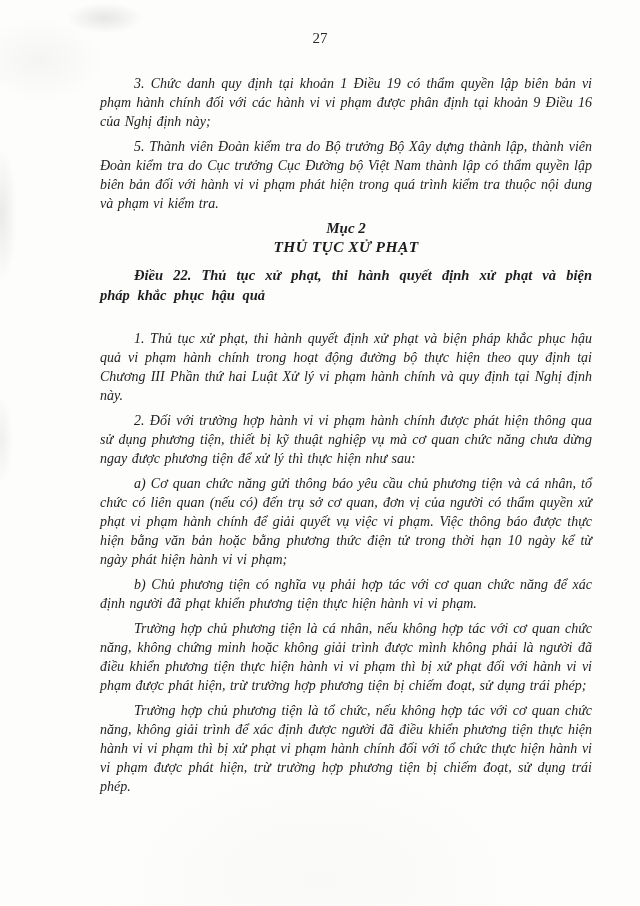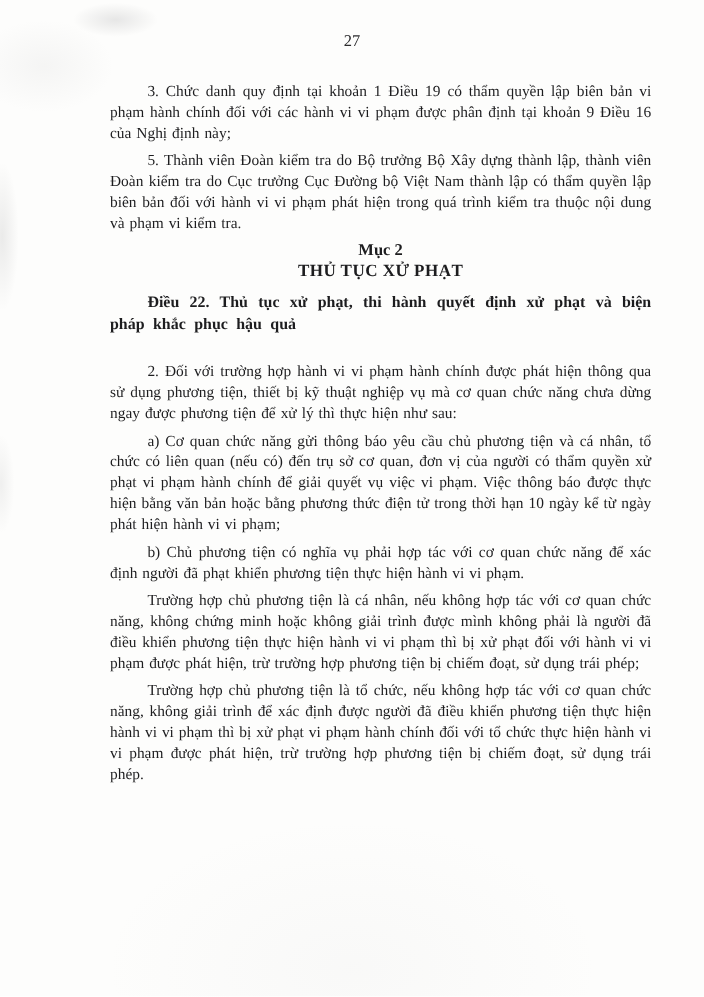--- a/index.html
+++ b/index.html
@@ -33,20 +33,21 @@
     text-align: center;
     font-size: 15px;
     line-height: 19px;
     color: #2a2a2c;
   }
   .content {
     position: absolute;
     left: 100px;
     top: 74px;
     width: 492px;
+    font-style: italic;
   }
   p.para {
     margin: 0 0 6px 0;
     font-size: 14px;
     line-height: 19px;
     text-align: justify;
     text-indent: 34px;
     word-spacing: 1px;
   }
   p.para.last {
@@ -92,20 +93,21 @@
 
 
     <p class="para">5. Thành viên Đoàn kiểm tra do Bộ trưởng Bộ Xây dựng thành lập, thành viên Đoàn kiểm tra do Cục trưởng Cục Đường bộ Việt Nam thành lập có thẩm quyền lập biên bản đối với hành vi vi phạm phát hiện trong quá trình kiểm tra thuộc nội dung và phạm vi kiểm tra.</p>
 
     <p class="section-label">Mục 2</p>
 
     <p class="section-title">THỦ TỤC XỬ PHẠT</p>
 
     <p class="para article-heading">Điều 22. Thủ tục xử phạt, thi hành quyết định xử phạt và biện pháp khắc phục hậu quả</p>
 
+    <p class="para">1. Thủ tục xử phạt, thi hành quyết định xử phạt và biện pháp khắc phục hậu quả vi phạm hành chính trong hoạt động đường bộ thực hiện theo quy định tại Chương III Phần thứ hai Luật Xử lý vi phạm hành chính và quy định tại Nghị định này.</p>
 
     <p class="para">2. Đối với trường hợp hành vi vi phạm hành chính được phát hiện thông qua sử dụng phương tiện, thiết bị kỹ thuật nghiệp vụ mà cơ quan chức năng chưa dừng ngay được phương tiện để xử lý thì thực hiện như sau:</p>
 
     <p class="para">a) Cơ quan chức năng gửi thông báo yêu cầu chủ phương tiện và cá nhân, tổ chức có liên quan (nếu có) đến trụ sở cơ quan, đơn vị của người có thẩm quyền xử phạt vi phạm hành chính để giải quyết vụ việc vi phạm. Việc thông báo được thực hiện bằng văn bản hoặc bằng phương thức điện tử trong thời hạn 10 ngày kể từ ngày phát hiện hành vi vi phạm;</p>
 
     <p class="para">b) Chủ phương tiện có nghĩa vụ phải hợp tác với cơ quan chức năng để xác định người đã phạt khiển phương tiện thực hiện hành vi vi phạm.</p>
 
     <p class="para">Trường hợp chủ phương tiện là cá nhân, nếu không hợp tác với cơ quan chức năng, không chứng minh hoặc không giải trình được mình không phải là người đã điều khiển phương tiện thực hiện hành vi vi phạm thì bị xử phạt đối với hành vi vi phạm được phát hiện, trừ trường hợp phương tiện bị chiếm đoạt, sử dụng trái phép;</p>
 
     <p class="para last">Trường hợp chủ phương tiện là tổ chức, nếu không hợp tác với cơ quan chức năng, không giải trình để xác định được người đã điều khiển phương tiện thực hiện hành vi vi phạm thì bị xử phạt vi phạm hành chính đối với tổ chức thực hiện hành vi vi phạm được phát hiện, trừ trường hợp phương tiện bị chiếm đoạt, sử dụng trái phép.</p>

